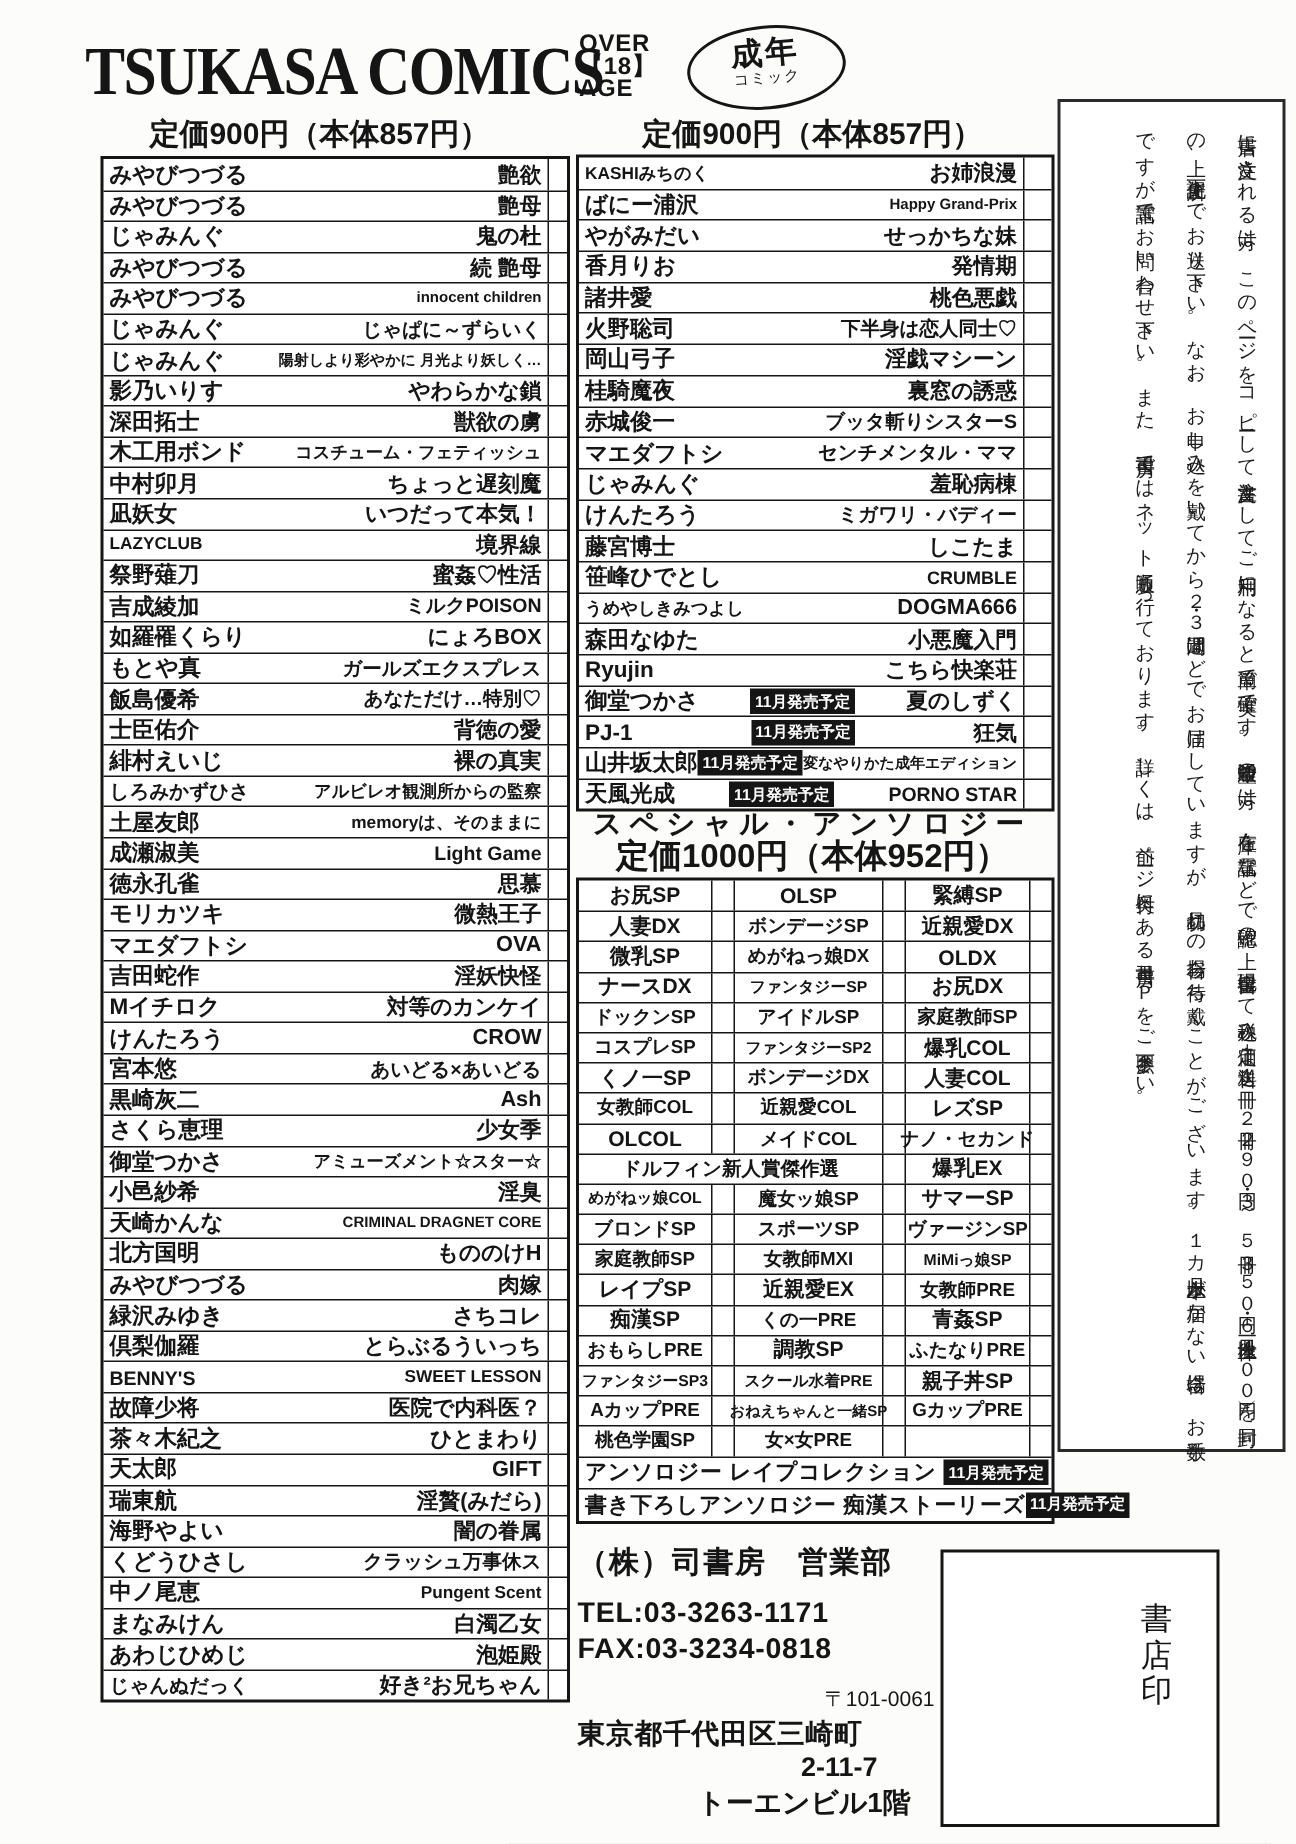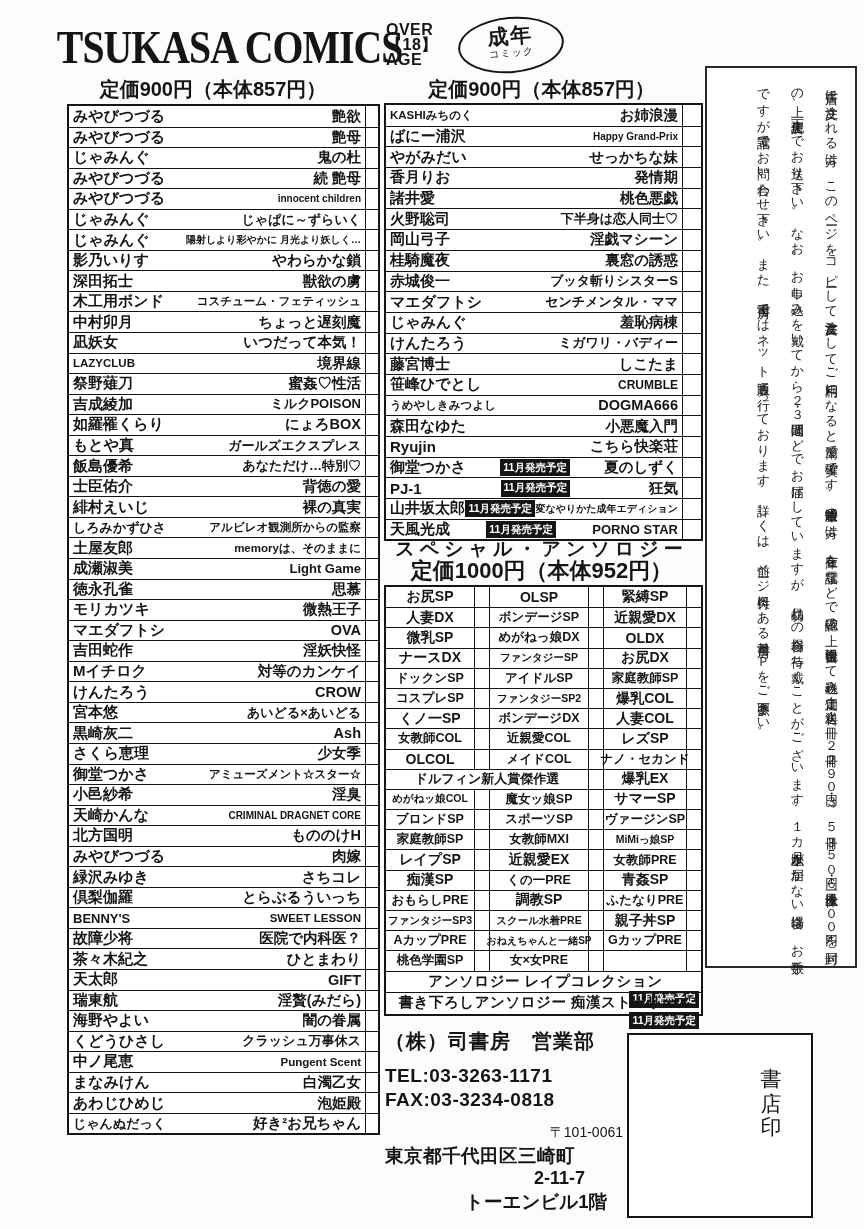--- a/index.html
+++ b/index.html
@@ -39,21 +39,21 @@
   .badge + .title{margin-left:auto;}
 
   
   .anth-heading{left:383px;top:536px;width:317px;text-align:center;font-weight:bold;
                 font-size:19px;letter-spacing:5px;white-space:nowrap;}
   .anth-price{left:383px;top:556px;width:317px;text-align:center;font-weight:bold;
               font-size:22px;white-space:nowrap;}
   .grid-table{left:384px;top:585px;width:315px;border:2px solid #151515;background:#fff;}
   .grid-row{display:flex;height:20.2px;border-top:1.5px solid #151515;box-sizing:border-box;align-items:center;}
   .grid-row:first-child{border-top:none;}
-  .grid-row.full{height:21.5px;flex-direction:column;}
+  .grid-row.full{height:21.5px;}
   .gcell{display:flex;align-items:center;justify-content:center;align-self:stretch;
          font-weight:bold;white-space:nowrap;box-sizing:border-box;}
   .gcell + .gcell{border-left:1.5px solid #151515;}
   .full .flabel{font-weight:bold;font-size:14.5px;padding-left:4px;letter-spacing:.5px;white-space:nowrap;}
   .full .badge{margin-right:2px;}
 
   
   .pub{left:385px;top:1028px;width:238px;}
   .pub .company{font-weight:bold;font-size:20px;letter-spacing:1px;margin-bottom:9px;white-space:nowrap;}
   .pub .tel,.pub .fax{font-weight:bold;font-size:19px;letter-spacing:.5px;line-height:24px;white-space:nowrap;}

